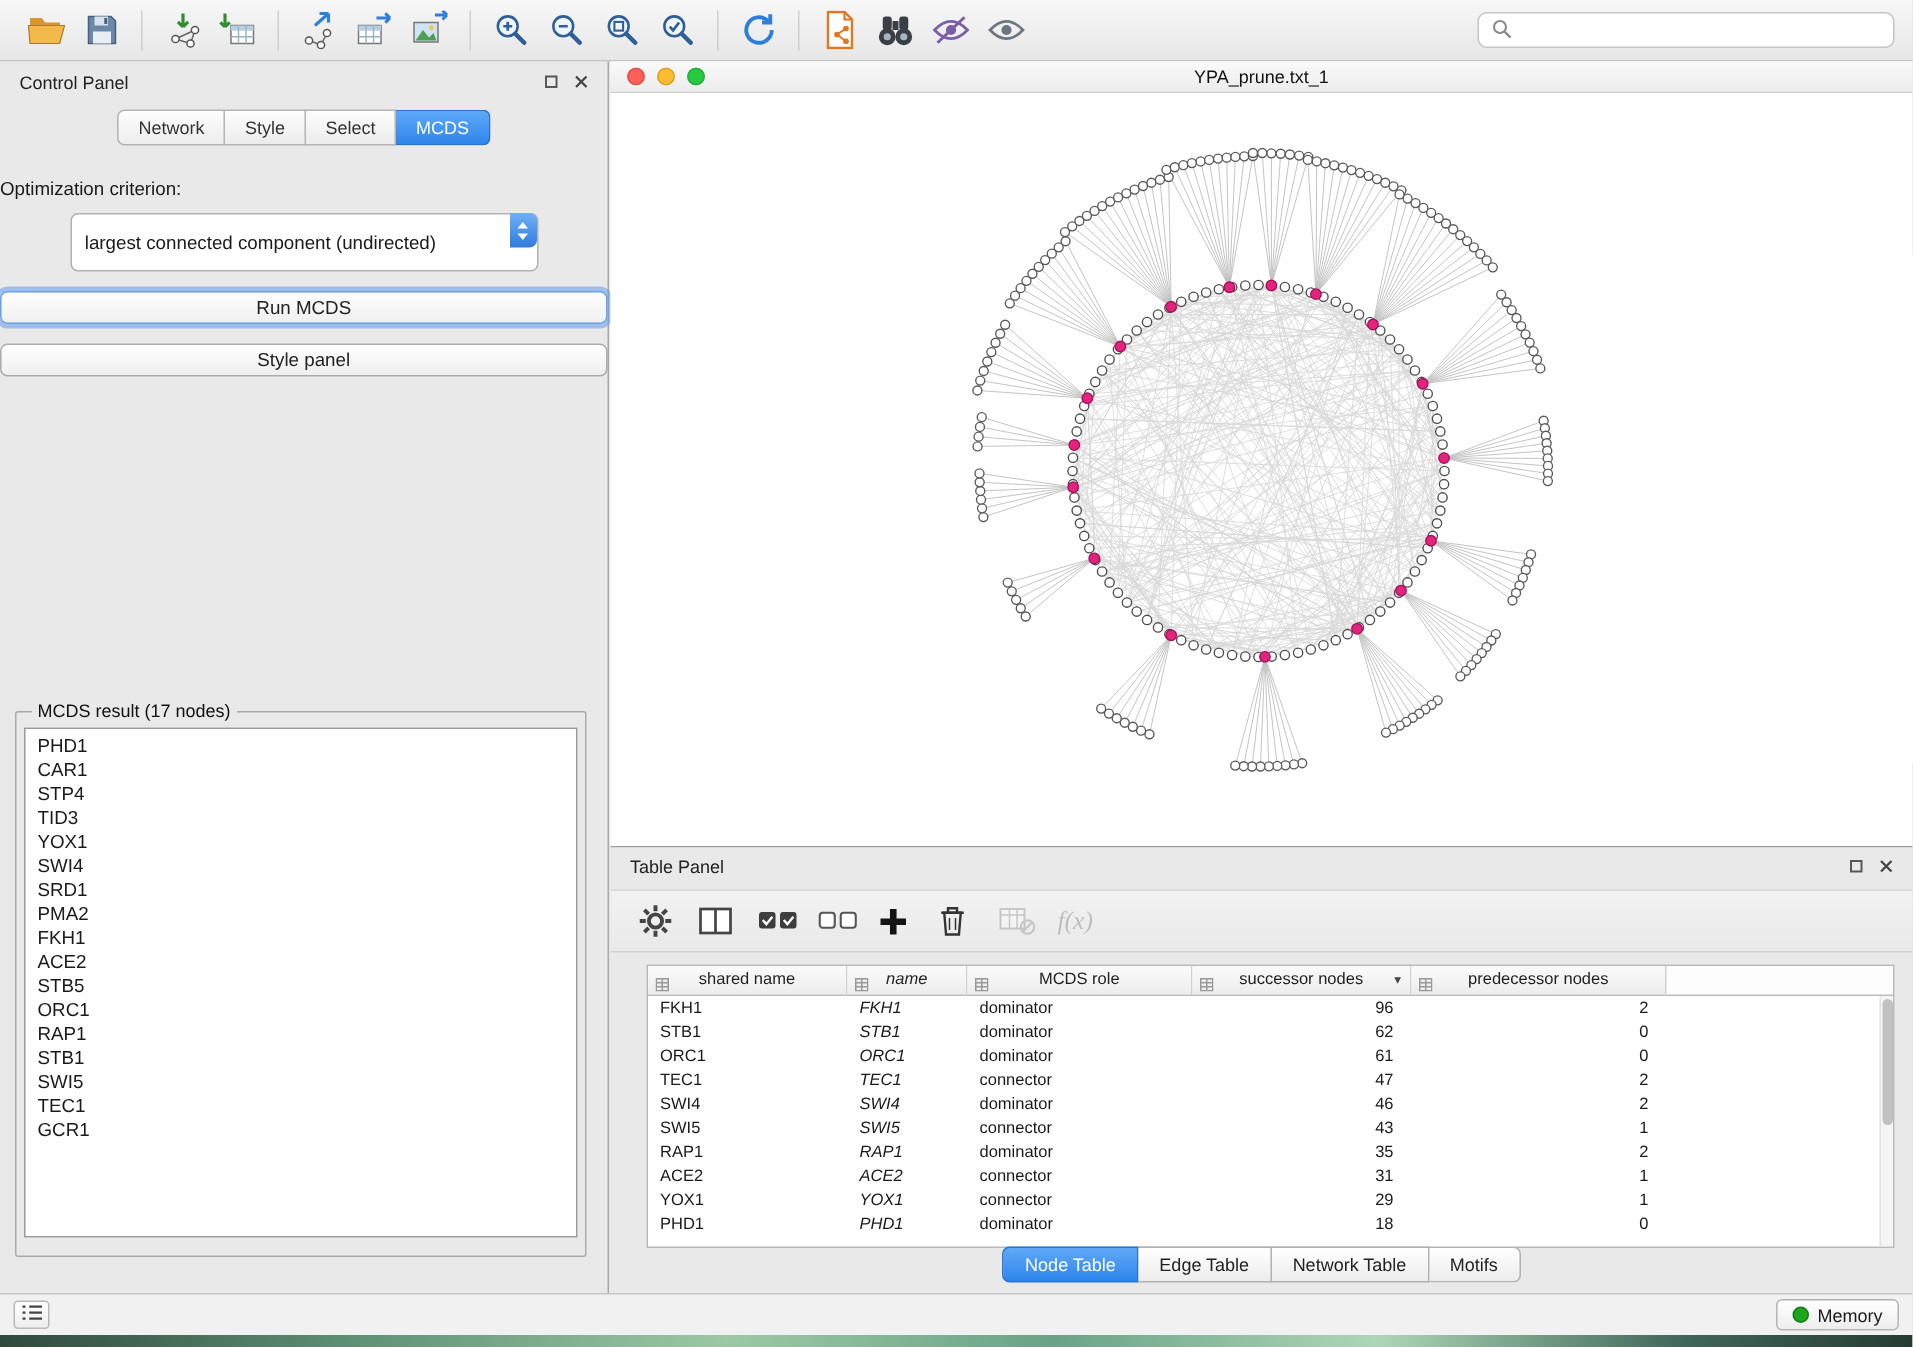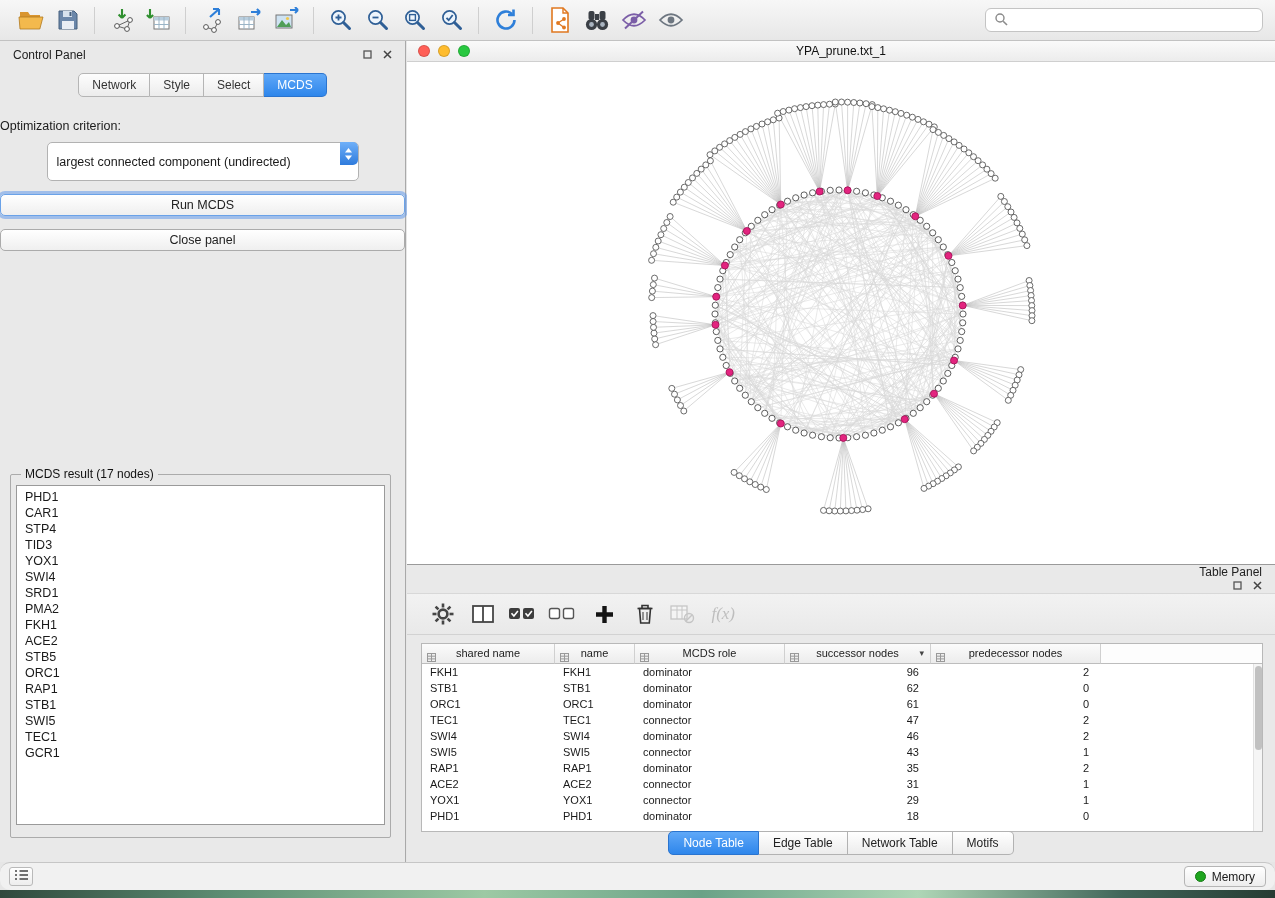--- a/index.html
+++ b/index.html
@@ -41,47 +41,47 @@
 .nw-titlebar{height:21px;background:linear-gradient(#fafafa,#ececec);border-bottom:1px solid #cfcfcf;position:relative;display:flex;align-items:center;justify-content:center;font-size:12px;color:#111;}
 .traffic{position:absolute;left:11px;top:4px;display:flex;gap:8px;}
 .dot{width:12px;height:12px;border-radius:50%;border:0.5px solid rgba(0,0,0,.15);}
 .dot.red{background:#ff5f57;}
 .dot.yellow{background:#febc2e;}
 .dot.green{background:#28c840;}
 #network-svg{display:block;background:#fff;}
 
 
 .table-panel{position:absolute;left:407px;top:565px;width:868px;height:297px;background:#e9e9e9;}
-.tp-header{height:26px;display:flex;align-items:flex-end;padding:0 13px;flex-direction:column;}
+.tp-header{height:26px;display:flex;align-items:center;padding:0 13px;}
 .tp-toolbar{height:42px;margin:2px 0 0 0;background:linear-gradient(#f2f2f2,#e9e9e9);border-top:1px solid #d8d8d8;border-bottom:1px solid #d2d2d2;display:flex;align-items:center;padding:0 18px;}
 #tp-toolbar-buttons{display:flex;align-items:center;gap:10px;}
-.tpb{width:30px;height:28px;display:flex;align-items:center;justify-content:flex-end;border-radius:3px;}
+.tpb{width:30px;height:28px;display:flex;align-items:center;justify-content:flex-start;border-radius:3px;}
 .tpb.disabled{opacity:.4;}
 .fx{font-family:"Liberation Serif",serif;font-style:italic;font-size:17px;color:#777;}
-.tp-table{position:absolute;left:14px;right:12px;top:78px;height:189px;background:#fff;border:1px solid #b8b8b8;overflow:hidden;}
+.tp-table{position:absolute;left:24px;right:12px;top:78px;height:189px;background:#fff;border:1px solid #b8b8b8;overflow:hidden;}
 .tp-headrow{display:flex;height:20px;}
 .tp-hcell{position:relative;height:20px;line-height:19px;background:linear-gradient(#fbfbfb,#ececec);border-right:1px solid #d0d0d0;border-bottom:1px solid #bdbdbd;font-size:11px;color:#222;text-align:center;cursor:default;}
 .tp-hfill{flex:1;border-bottom:1px solid #bdbdbd;background:#fdfdfd;}
 .hgrid{position:absolute;left:5px;top:5px;}
 .hsort{position:absolute;right:6px;top:0;font-size:9px;color:#444;}
-.c0{width:133px;}.c1{width:80px;}.c2{width:150px;}.c3{width:146px;}.c4{width:170px;}
+.c0{width:133px;}.c1{width:80px;font-style:italic;}.c2{width:150px;}.c3{width:146px;}.c4{width:170px;}
 .tp-rows{position:absolute;left:0;right:9px;top:20px;bottom:0;}
 .tp-row{display:flex;height:16px;line-height:16px;font-size:11px;cursor:default;}
 .tp-cell{padding-left:8px;overflow:hidden;white-space:nowrap;}
 .tp-cell.num{text-align:right;padding-right:12px;padding-left:0;}
 .tp-scroll{position:absolute;right:0;top:20px;bottom:0;width:9px;background:#f5f5f5;border-left:1px solid #e2e2e2;}
 .tp-thumb{position:absolute;left:1px;top:2px;width:7px;height:84px;border-radius:4px;background:#c1c1c1;}
 .tp-tabs{position:absolute;left:0;right:0;bottom:7px;display:flex;justify-content:center;}
 .tp-tab{font-size:12px;padding:4px 14px;background:linear-gradient(#ffffff,#ececec);border:1px solid #b2b2b2;border-left:none;color:#222;cursor:default;}
 .tp-tab:first-child{border-left:1px solid #b2b2b2;border-radius:5px 0 0 5px;}
 .tp-tab:last-child{border-radius:0 5px 5px 0;}
 .tp-tab.active{background:linear-gradient(#5fa8f8,#2e86eb);border-color:#2a74cf;color:#fff;}
 
 
-.status-bar{position:absolute;left:0;top:862px;width:100%;height:28px;background:#f1f1f1;border-top:1px solid #c6c6c6;display:flex;align-items:center;padding:0 9px;border-radius:10px;}
+.status-bar{position:absolute;left:0;top:862px;width:100%;height:28px;background:#f1f1f1;border-top:1px solid #c6c6c6;display:flex;align-items:center;padding:0 9px;}
 .sb-menu{width:24px;height:19px;border:1px solid #b9b9b9;border-radius:3px;background:linear-gradient(#fff,#ededed);display:flex;align-items:center;justify-content:center;}
 .memory-btn{margin-left:auto;height:21px;border:1px solid #b5b5b5;border-radius:4px;background:linear-gradient(#ffffff,#ededed);display:flex;align-items:center;gap:6px;padding:0 10px;font-size:12px;}
 .mem-dot{width:11px;height:11px;border-radius:50%;background:#1ea51e;border:1px solid #157a15;}
 .wallpaper{position:absolute;left:0;top:890px;width:100%;height:8px;background:linear-gradient(90deg,#30493d,#5d8f74 18%,#9cc9a4 38%,#6aa287 55%,#aed6b6 72%,#41665a 88%,#263c33);}
 </style>
 </head>
 <body>
 
 <div id="app">
 
@@ -252,21 +252,21 @@
       <span>largest connected component (undirected)</span>
       <span class="cap">
           <svg width="9" height="14">
             <path d="M4.5 1L8 5.4H1z" fill="#fff"></path>
             <path d="M4.5 13L1 8.6h7z" fill="#fff"></path>
           </svg>
         </span>
     </div>
     <div class="cp-buttons">
       <button class="cp-btn focused">Run MCDS</button>
-      <button class="cp-btn">Close panel</button>
+      <button class="cp-btn">Style panel</button>
     </div>
     <fieldset class="mcds-fieldset">
       <legend>MCDS result (17 nodes)</legend>
       <div class="mcds-list" id="mcds-list">
           <div class="result-item">PHD1</div>
           <div class="result-item">CAR1</div>
           <div class="result-item">STP4</div>
           <div class="result-item">TID3</div>
           <div class="result-item">YOX1</div>
           <div class="result-item">SWI4</div>

